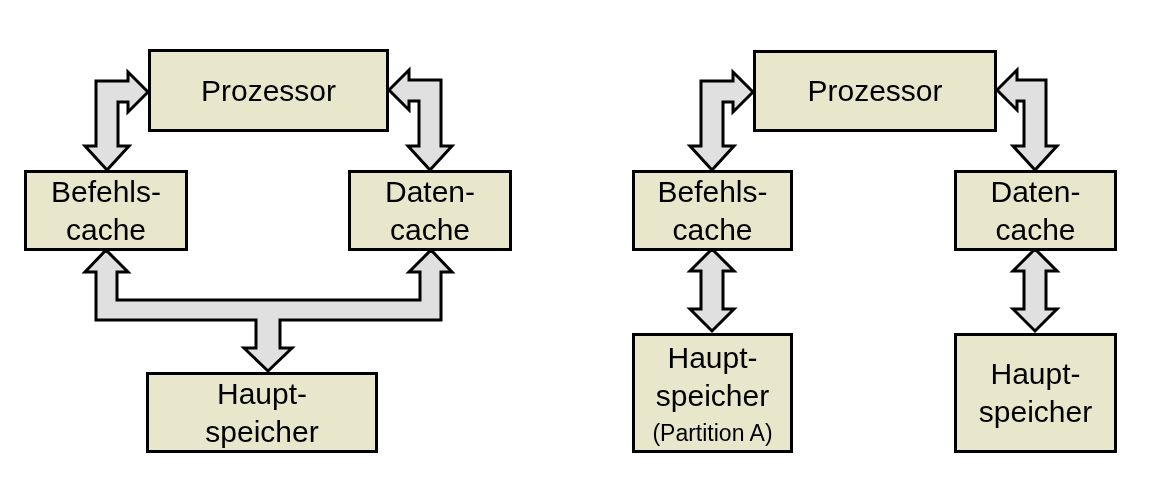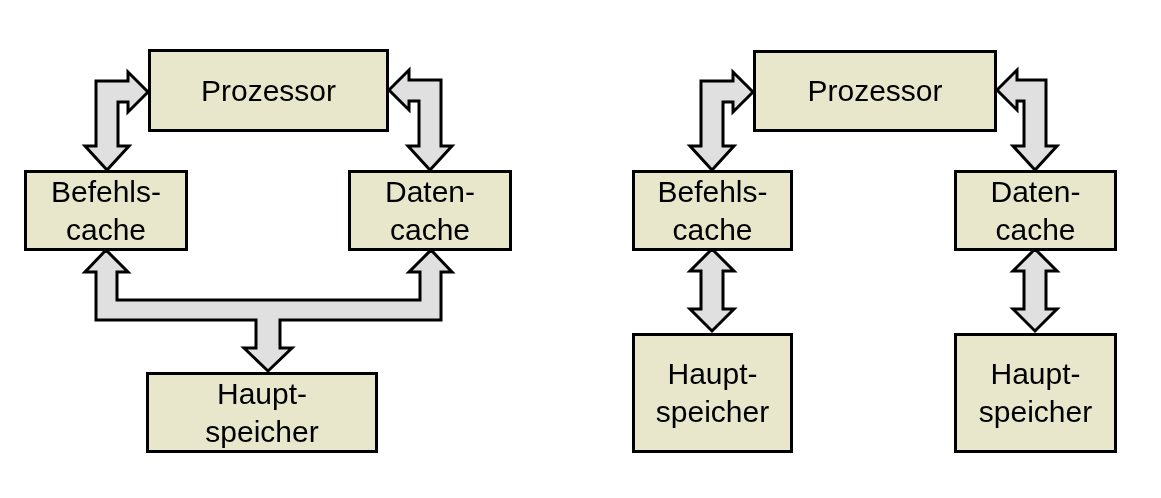--- a/index.html
+++ b/index.html
@@ -105,19 +105,20 @@
     <span class="line">Befehls-</span>
     <span class="line">cache</span>
   </div>
   <div class="node r-dat">
     <span class="line">Daten-</span>
     <span class="line">cache</span>
   </div>
   <div class="node r-hsa">
     <span class="line">Haupt-</span>
     <span class="line">speicher</span>
+    <span class="note">(Partition A)</span>
   </div>
   <div class="node r-hsb">
     <span class="line">Haupt-</span>
     <span class="line">speicher</span>
   </div>
 
 </div>
 
 </body></html>

